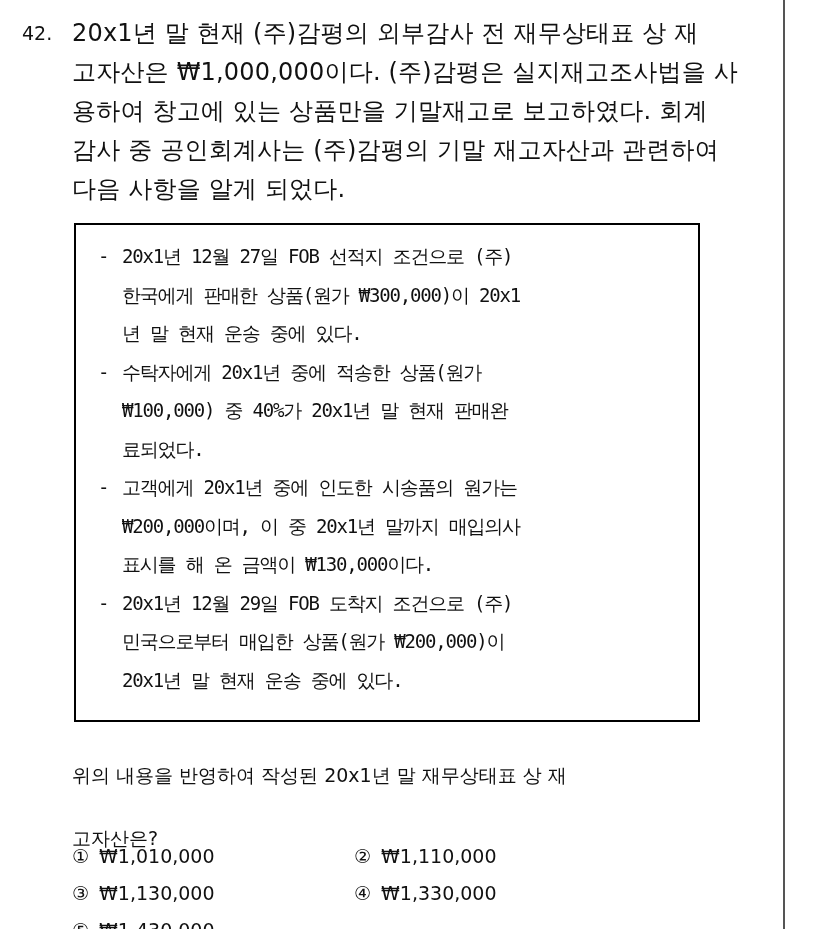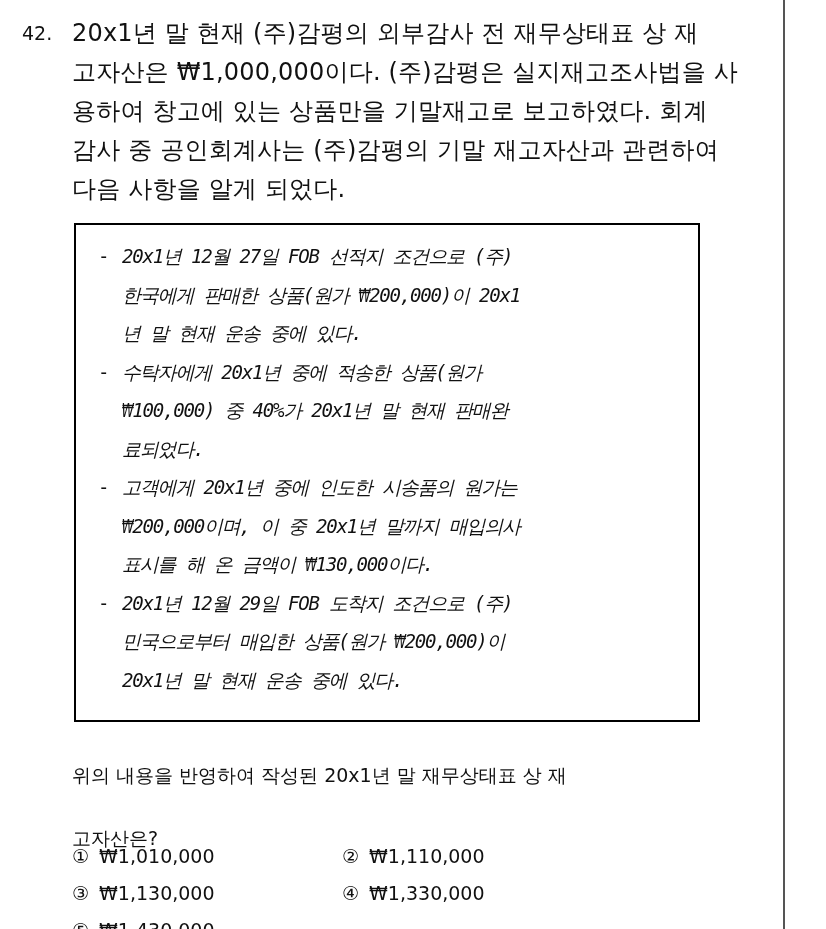--- a/index.html
+++ b/index.html
@@ -8,28 +8,28 @@
   .vline { position: absolute; left: 783px; top: 0; width: 2px; height: 929px; background: #555; }
   .qnum { position: absolute; left: 22px; top: 14px; font-size: 19px; line-height: 39px; }
   .intro { position: absolute; left: 72px; top: 14px; width: 700px; }
   .intro .line { font-size: 24px; line-height: 39px; white-space: nowrap; letter-spacing: 0.2px; }
   .box { position: absolute; left: 74px; top: 223px; width: 622px; height: 495px;
          border: 2px solid #000; box-sizing: content-box; }
   .box .inner { position: absolute; left: 0; top: 12px; width: 100%; }
   .box .row { position: relative; height: 38.5px; line-height: 38.5px; font-size: 19px;
               white-space: nowrap; font-family: "DejaVu Sans Mono", "Liberation Mono", monospace; letter-spacing: -1.2px; }
   .box .dash { position: absolute; left: 22px; }
-  .box .txt { position: absolute; left: 46px; font-style: italic; }
+  .box .txt { position: absolute; left: 46px; }
   .question { position: absolute; left: 72px; top: 732px; width: 700px; }
   .question .line { font-size: 19px; line-height: 39px; white-space: nowrap; margin-top: 24px; }
   .choices { position: absolute; left: 72px; top: 810px; width: 700px; margin-top: 28px; }
   .choice-row { height: 37px; line-height: 37px; font-size: 19px; position: relative; }
   .choice { position: absolute; white-space: nowrap; }
   .choice.c1 { left: 0; }
-  .choice.c2 { left: 270px; }
+  .choice.c2 { left: 282px; }
   .choice .mark { display: inline-block; margin-right: 10px; }
 </style>
 </head>
 <body>
 
 <div class="vline"></div>
 
 <div class="qnum">42.</div>
 
 <div class="intro">
@@ -41,21 +41,21 @@
 </div>
 
 <div class="box">
   <div class="inner">
 
     <div class="row">
       <span class="dash">-</span>
       <span class="txt">20x1년 12월 27일 FOB 선적지 조건으로 (주)</span>
     </div>
     <div class="row">
-      <span class="txt">한국에게 판매한 상품(원가 ₩200,000)이 20x1</span>
+      <span class="txt">한국에게 판매한 상품(원가 ₩300,000)이 20x1</span>
     </div>
     <div class="row">
       <span class="txt">년 말 현재 운송 중에 있다.</span>
     </div>
 
     <div class="row">
       <span class="dash">-</span>
       <span class="txt">수탁자에게 20x1년 중에 적송한 상품(원가</span>
     </div>
     <div class="row">

